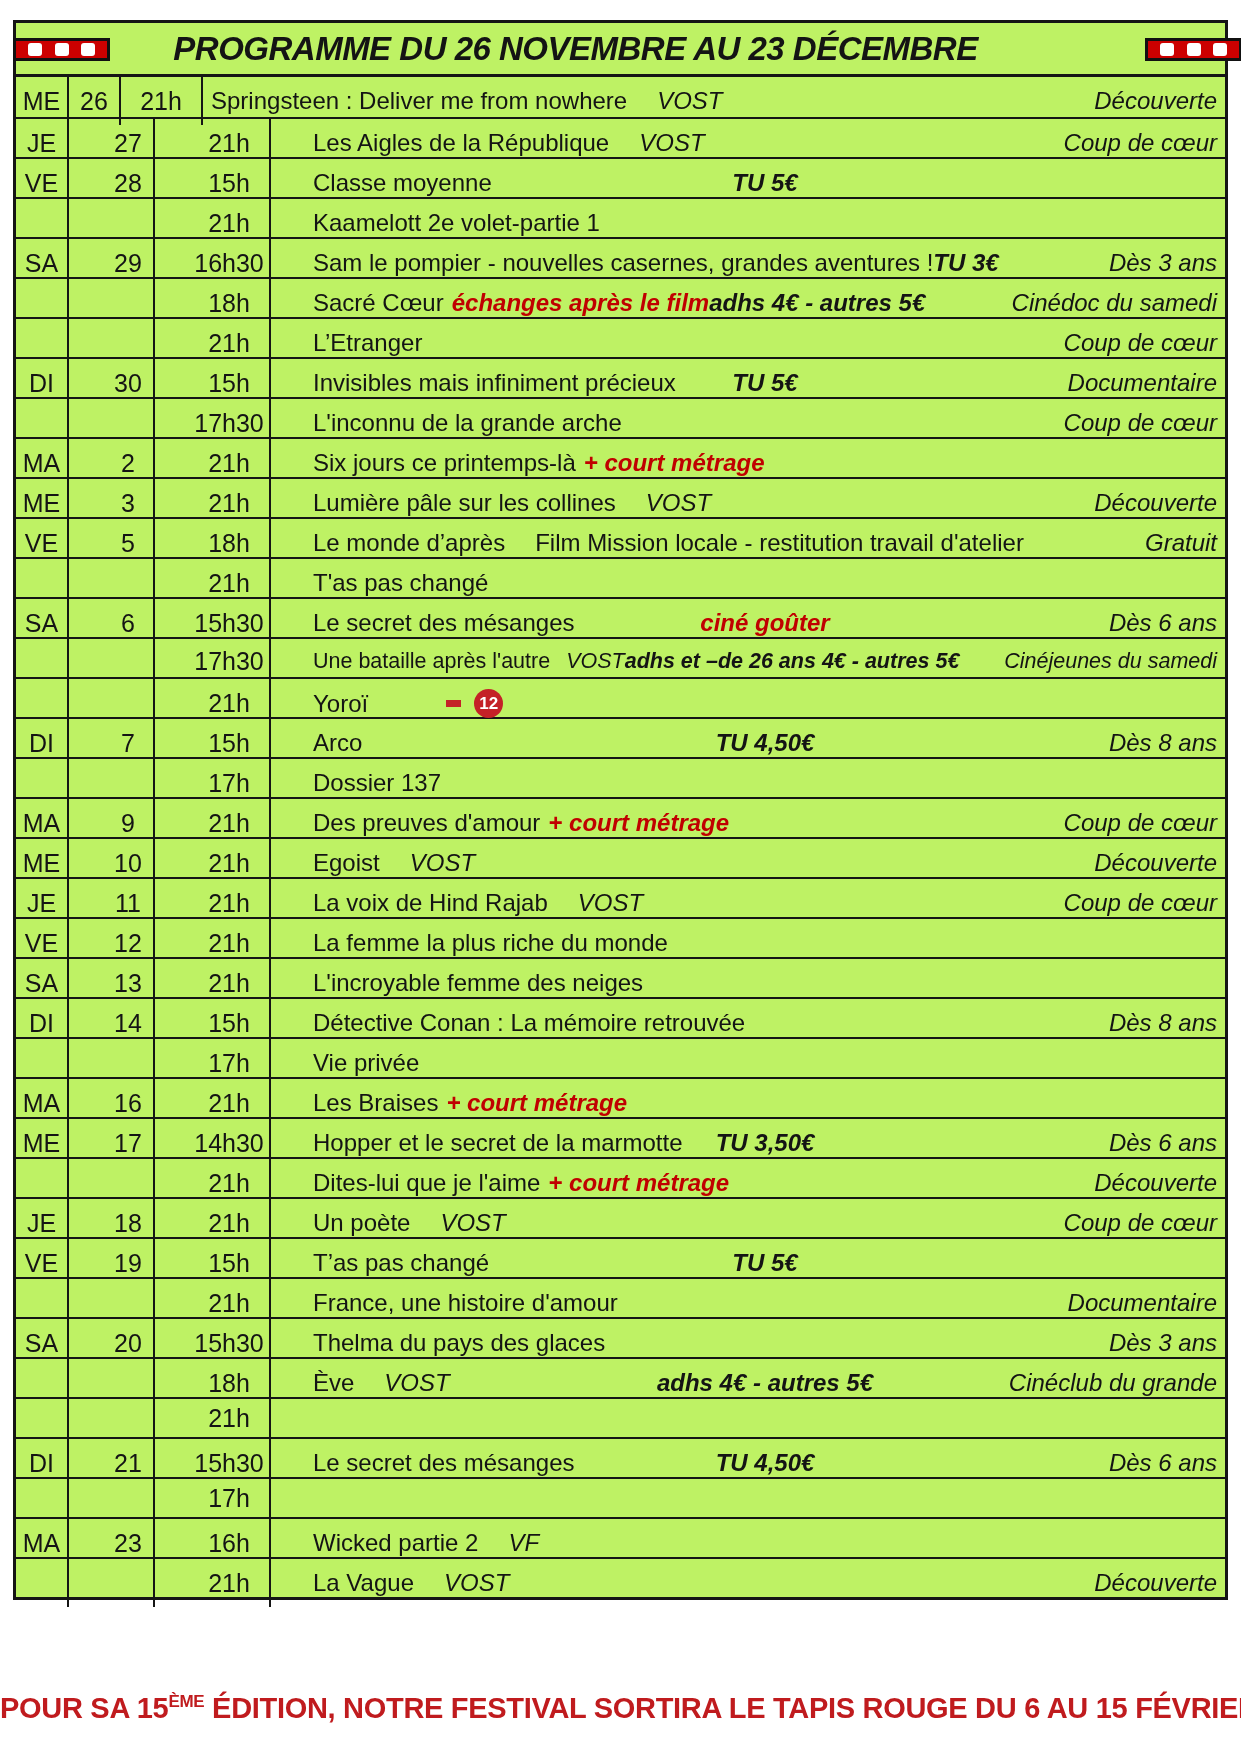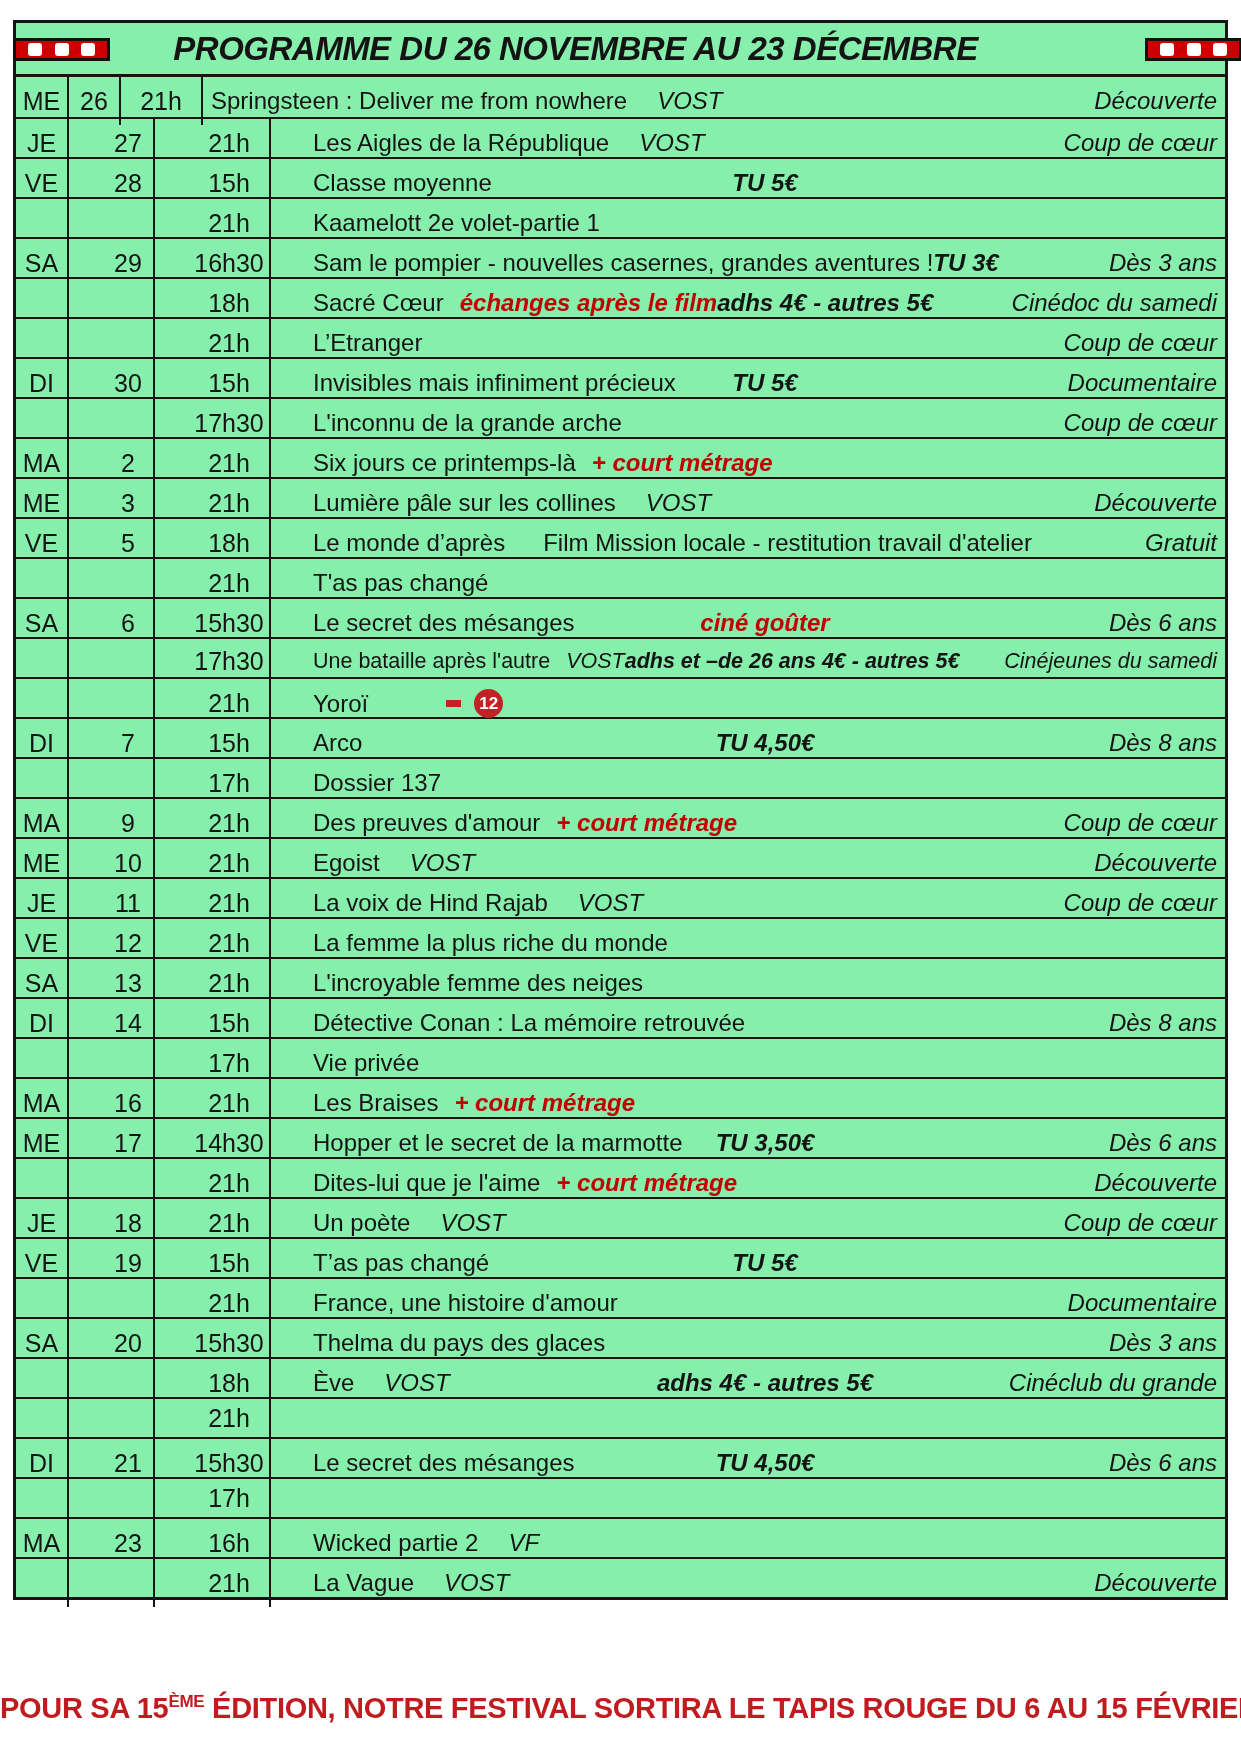--- a/index.html
+++ b/index.html
@@ -5,21 +5,21 @@
   * { margin:0; padding:0; box-sizing:border-box; }
   html,body { background:#ffffff; }
   .sheet {
     position:relative; width:1241px; height:1755px; overflow:hidden;
     background:#ffffff; color:#141414;
     font-family:"Liberation Sans", sans-serif;
   }
   .prog-table {
     position:absolute; left:13px; top:20px; width:1215px;
     border:3px solid var(--border_black);
-    background:#86efac;
+    background:#bef264;
   }
   
   .thead {
     position:relative; height:54px;
     border-bottom:3px solid var(--border_black);
     display:flex; align-items:center; justify-content:center;
   }
   .htitle {
     position:relative; left:-45px;
     font-size:33px; font-weight:bold; font-style:italic;
@@ -47,22 +47,22 @@
   .day, .date, .time { border-right:2px solid var(--border_black); }
   .content {
     display:grid; grid-template-columns:1fr auto 1fr;
     align-items:center; padding:10px 8px; font-size:24px;
   }
   .cleft { justify-self:start; display:flex; align-items:center; white-space:nowrap; }
   .cmid  { justify-self:center; white-space:nowrap; }
   .cright{ justify-self:end; white-space:nowrap; }
   .title { }
   .lang  { font-style:italic; margin-left:30px; }
-  .note  { margin-left:38px; }
-  .rednote { color:var(--annotation_red); font-weight:bold; font-style:italic; margin-left:16px; }
+  .note  { margin-left:30px; }
+  .rednote { color:var(--annotation_red); font-weight:bold; font-style:italic; margin-left:8px; }
   .midred  { color:var(--annotation_red); font-weight:bold; font-style:italic; }
   .price { font-weight:bold; font-style:italic;margin-top:20px; }
   .category { font-style:italic; }
   .row.tight .content { font-size:21.5px; }
   .row.tight .lang { margin-left:16px; }
   
   .badge { display:flex; align-items:center; margin-left:78px; }
   .badge-minus { display:inline-block; width:15px; height:7px; background:var(--badge_red); }
   .badge-circle {
     margin-left:13px; width:29px; height:29px; border-radius:50%;

